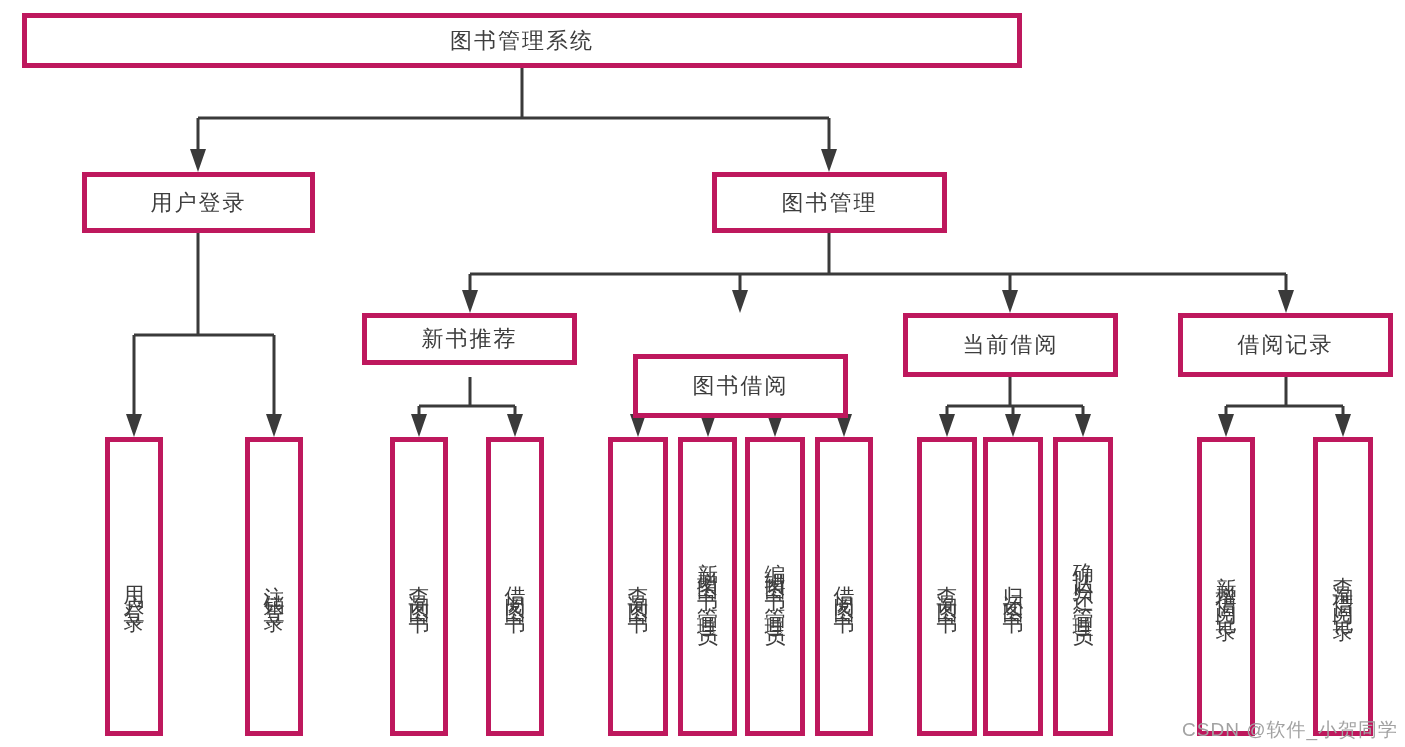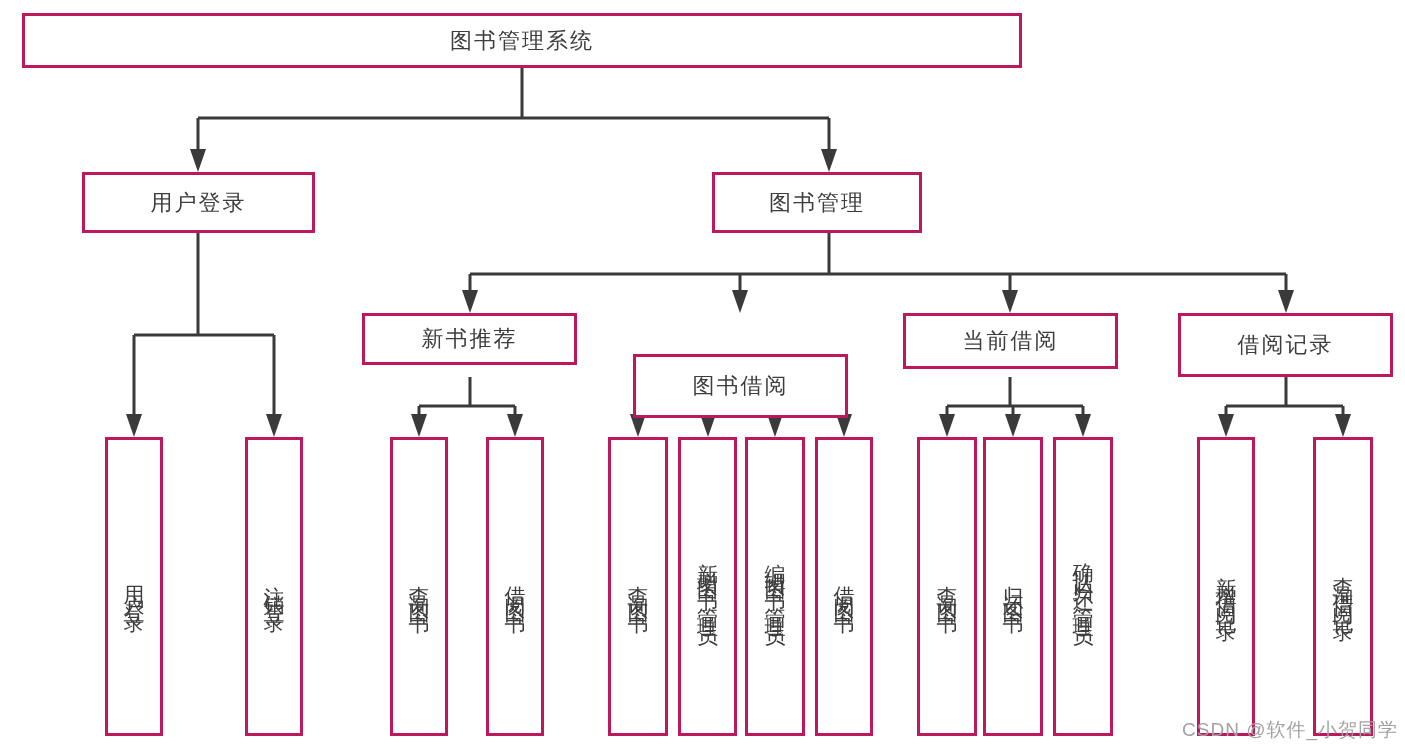--- a/index.html
+++ b/index.html
@@ -13,21 +13,21 @@
   .connectors {
     position:absolute; left:0; top:0;
     width:1405px; height:747px;
     z-index:1;
   }
   .connectors path { stroke:#3a3a3a; stroke-width:3; fill:none; }
   .connectors polygon { fill:#3a3a3a; stroke:none; }
   .node {
     position:absolute;
     box-sizing:border-box;
-    border:3px solid #be185d;
+    border:5px solid #be185d;
     background:#ffffff;
     display:flex; align-items:center; justify-content:center;
     color:#3d3d3d;
     z-index:2;
   }
   .h-node span {
     font-size:22px;
     letter-spacing:2px;
     white-space:nowrap;
   }
@@ -96,31 +96,31 @@
   </g>
 </svg>
 
 <div class="node h-node" style="left:22px; top:13px; width:1000px; height:55px;">
   <span>图书管理系统</span>
 </div>
 
 <div class="node h-node" style="left:82px; top:172px; width:233px; height:61px;">
   <span>用户登录</span>
 </div>
-<div class="node h-node" style="left:712px; top:172px; width:210px; height:61px;">
+<div class="node h-node" style="left:712px; top:172px; width:235px; height:61px;">
   <span>图书管理</span>
 </div>
 
 <div class="node h-node" style="left:362px; top:313px; width:215px; height:52px;">
   <span>新书推荐</span>
 </div>
 <div class="node h-node" style="left:633px; top:313px; width:215px; height:64px;margin-top:41px;">
   <span>图书借阅</span>
 </div>
-<div class="node h-node" style="left:903px; top:313px; width:215px; height:56px;">
+<div class="node h-node" style="left:903px; top:313px; width:215px; height:64px;">
   <span>当前借阅</span>
 </div>
 <div class="node h-node" style="left:1178px; top:313px; width:215px; height:64px;">
   <span>借阅记录</span>
 </div>
 
 <div class="node v-node" style="left:105px; top:437px; width:58px; height:299px;">
   <span>用户登录</span>
 </div>
 <div class="node v-node" style="left:245px; top:437px; width:58px; height:299px;">

